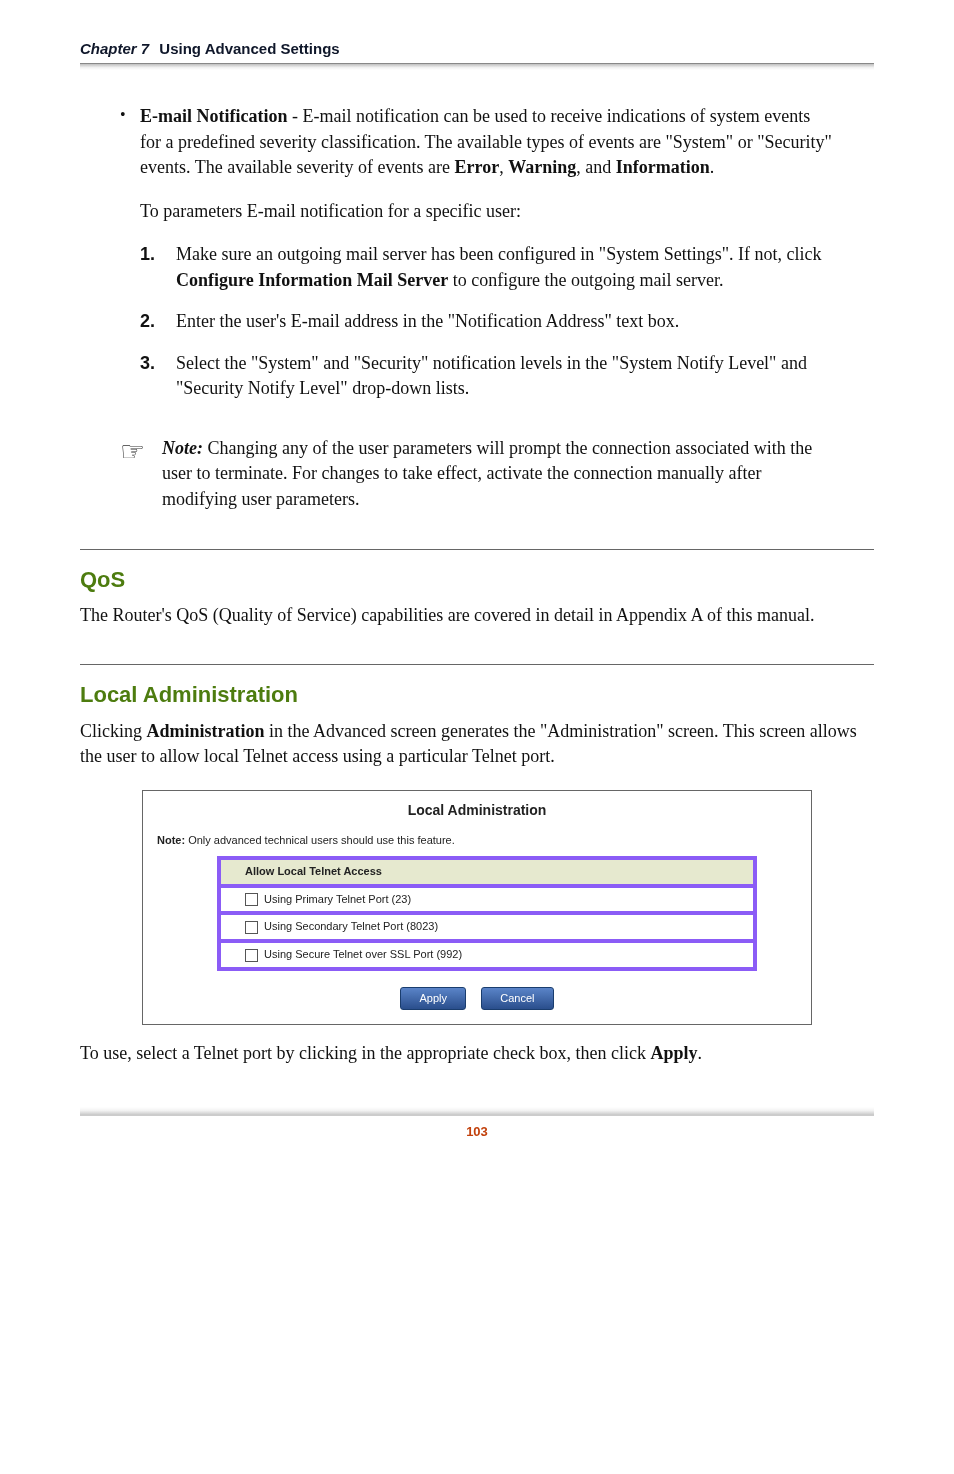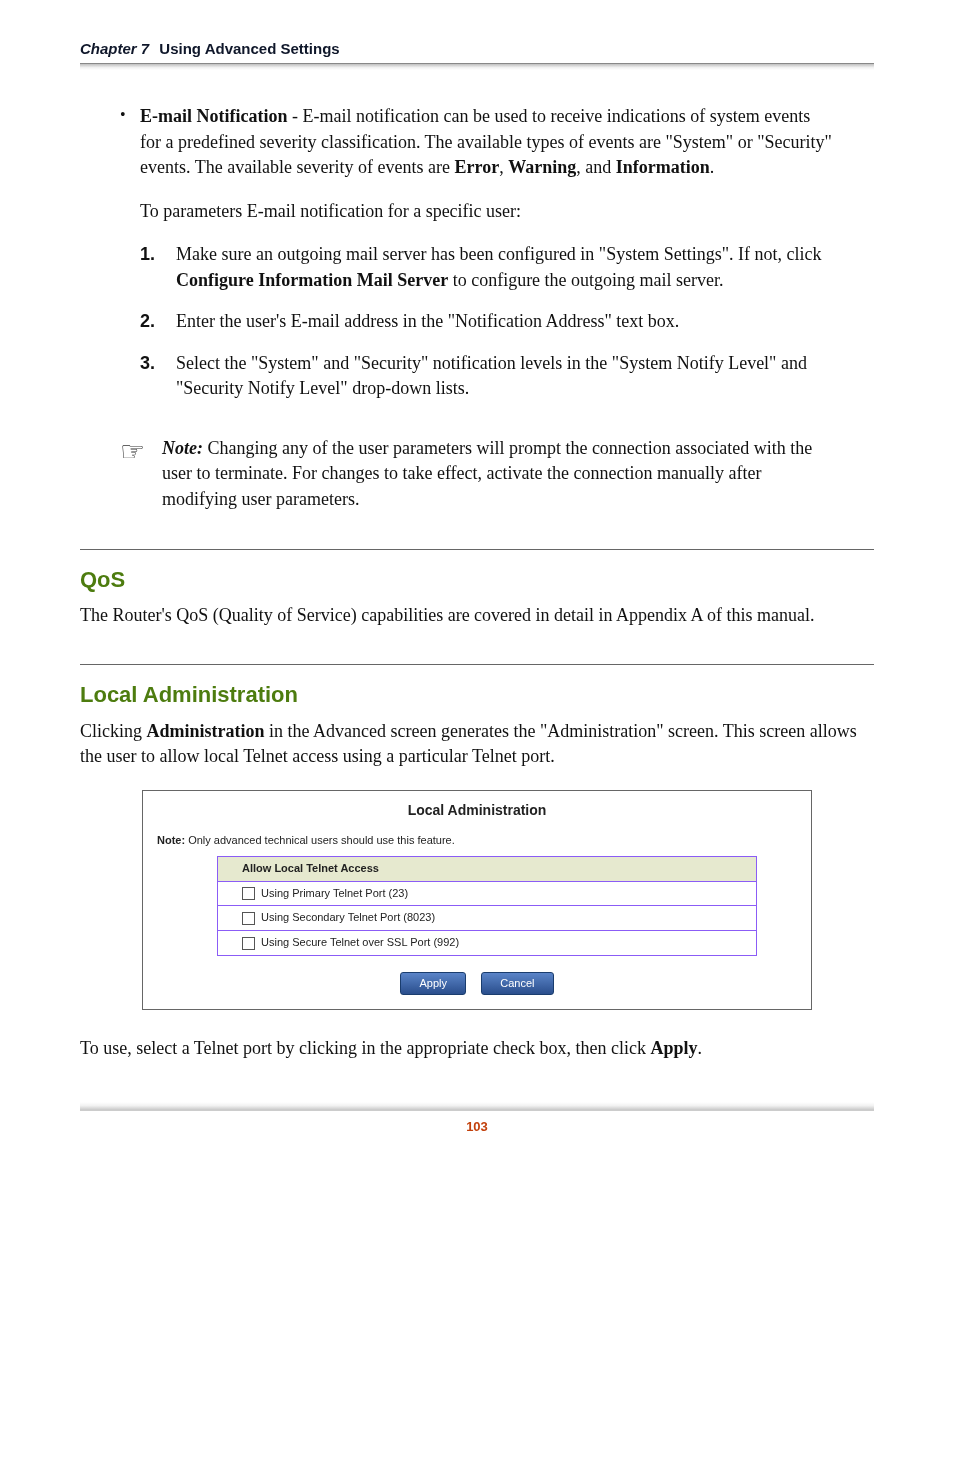--- a/index.html
+++ b/index.html
@@ -124,21 +124,21 @@
     font-size: 11px;
     margin-bottom: 8px;
   }
   .la-note .lbl { font-weight: bold; }
   .la-table {
     border-collapse: collapse;
     margin-left: 60px;
     width: 540px;
   }
   .la-table td {
-    border: 1px solid #8b5cf6;
+    border: 4px solid #8b5cf6;
     padding: 4px 24px;
     font-size: 11px;
     background: #fff;
     vertical-align: middle;
   }
   .la-table td.header-cell {
     background: #e6e9cf;
     font-weight: bold;
   }
   .la-check {
@@ -263,21 +263,21 @@
         </td>
             </tr>
       </tbody>
         </table>
       <div class="la-buttons">
         <span class="la-btn">Apply</span>
         <span class="la-btn">Cancel</span>
       </div>
     </div>
 
-    <p class="section-para" style="margin-top:26px;">
+    <p class="section-para" style="margin-top:16px;">
       <span>To use, select a Telnet port by clicking in the appropriate check box, then click </span><span class="bold">Apply</span><span>.</span>
     </p>
 
   </div>
 
   <div class="footer-rule"></div>
   <div class="page-number">103</div>
 </div>
 
 </body></html>

